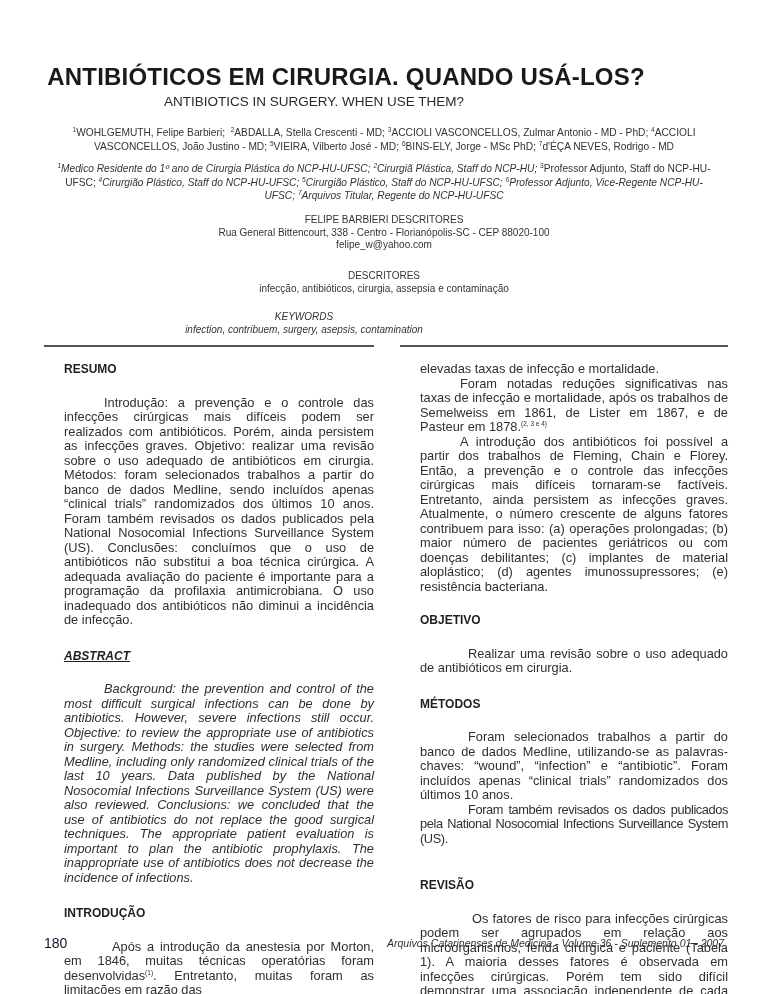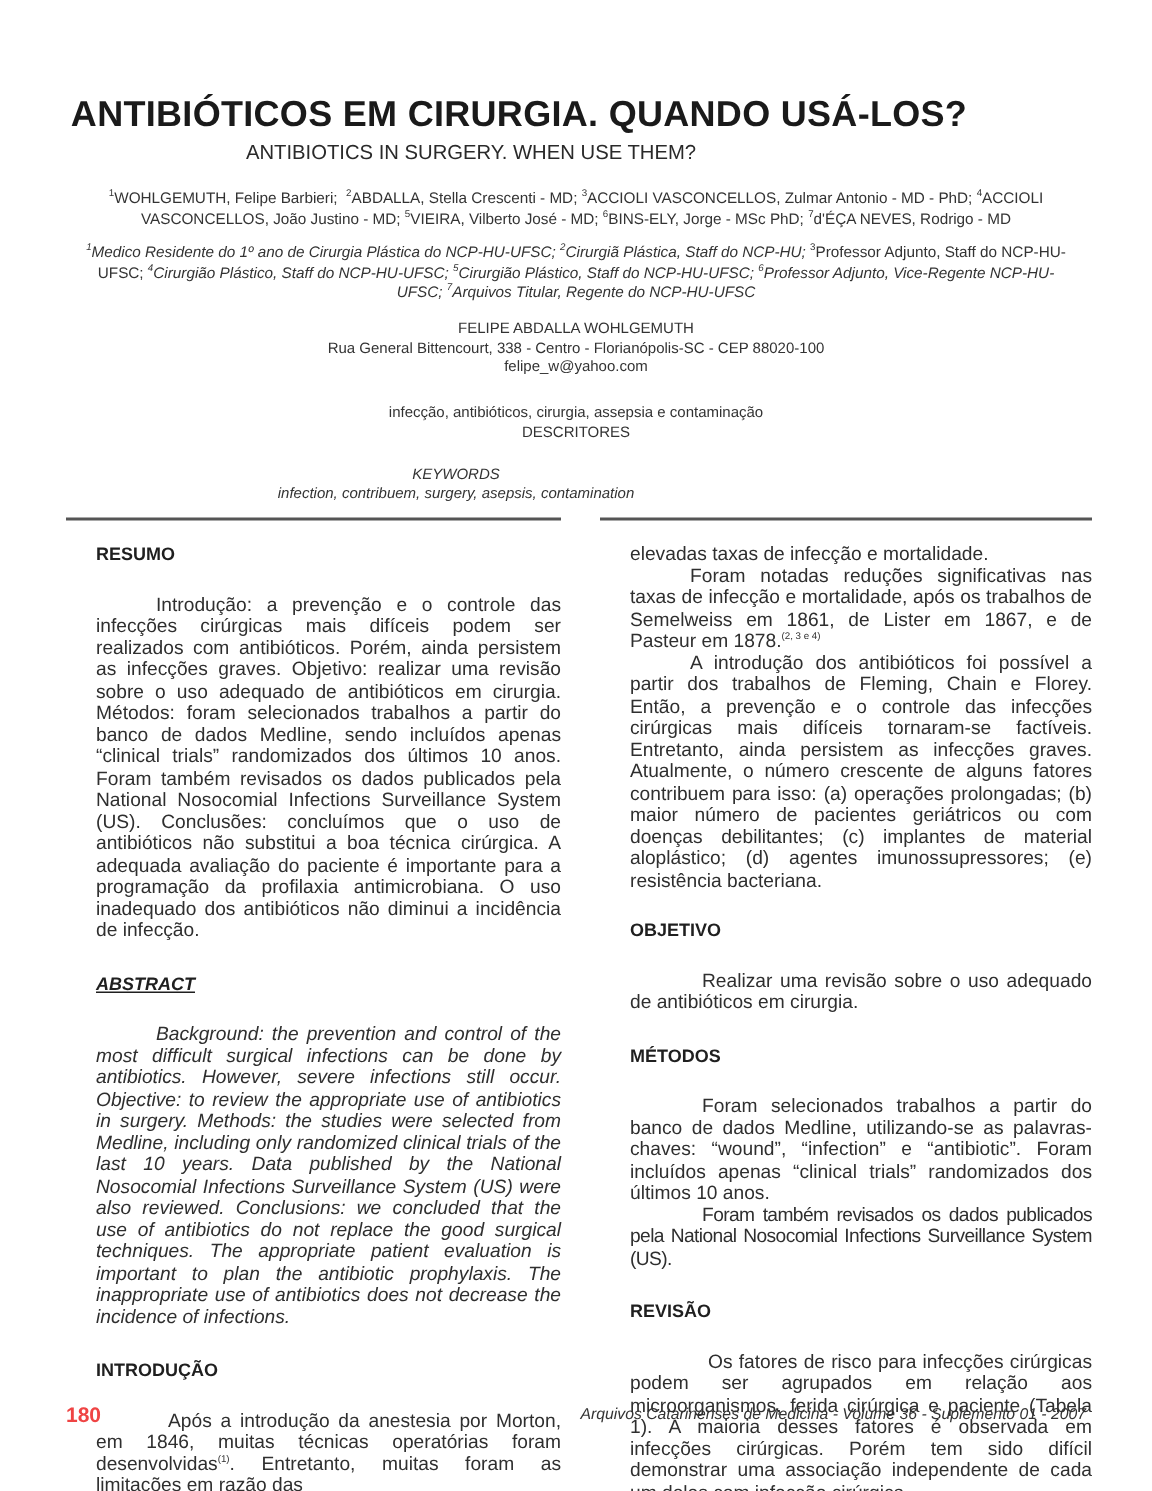--- a/index.html
+++ b/index.html
@@ -15,21 +15,21 @@
   .kw { position: absolute; left: 0; width: 608px; top: 311px; font-size: 10px; line-height: 12.5px; text-align: center; color: #333; font-style: italic; }
   .rule { position: absolute; top: 345px; height: 2px; background: #555; }
   .col { position: absolute; font-size: 12.8px; line-height: 14.5px; color: #2f2f2f; }
   .col p { margin: 0; text-align: justify; padding-left: 20px; }
   .indent { text-indent: 40px; }
   .indent2 { text-indent: 48px; }
   .h { font-weight: bold; font-size: 12px; color: #1f1f1f; margin: 0; }
   .hi { font-style: italic; text-decoration: underline; }
   .abs { font-style: italic; }
   .tight { letter-spacing: -0.4px; }
-  .pagenum { position: absolute; left: 44px; top: 935px; font-size: 14px; font-weight: bold; color: #ef4444; }
+  .pagenum { position: absolute; left: 44px; top: 935px; font-size: 14px; font-weight: normal; color: #0f172a; }
   .journal { position: absolute; right: 44px; top: 937px; font-size: 10.5px; font-style: italic; color: #333; }
 </style>
 </head>
 <body>
 
 <div class="title">ANTIBIÓTICOS EM CIRURGIA. QUANDO USÁ-LOS?</div>
 <div class="subtitle">ANTIBIOTICS IN SURGERY. WHEN USE THEM?</div>
 
 <div class="authors">
   <span><sup>1</sup><span>WOHLGEMUTH, Felipe Barbieri;</span></span>&nbsp;
@@ -45,28 +45,28 @@
   <span><sup>1</sup><span>Medico Residente do 1º ano de Cirurgia Plástica do NCP-HU-UFSC;</span></span>
   <span><sup>2</sup><span>Cirurgiã Plástica, Staff do NCP-HU;</span></span>
   <span class="roman"><sup>3</sup><span>Professor Adjunto, Staff do NCP-HU-UFSC;</span></span>
   <span><sup>4</sup><span>Cirurgião Plástico, Staff do NCP-HU-UFSC;</span></span>
   <span><sup>5</sup><span>Cirurgião Plástico, Staff do NCP-HU-UFSC;</span></span>
   <span><sup>6</sup><span>Professor Adjunto, Vice-Regente NCP-HU-UFSC;</span></span>
   <span><sup>7</sup><span>Arquivos Titular, Regente do NCP-HU-UFSC</span></span>
 </div>
 
 <div class="contact">
-  <div>FELIPE ABDALLA WOHLGEMUTH</div>
+  <div>FELIPE BARBIERI DESCRITORES</div>
   <div>Rua General Bittencourt, 338 - Centro - Florianópolis-SC - CEP 88020-100</div>
   <div>felipe_w@yahoo.com</div>
 </div>
 
 <div class="descr">
+  <div>DESCRITORES</div>
   <div>infecção, antibióticos, cirurgia, assepsia e contaminação</div>
-  <div>DESCRITORES</div>
 </div>
 
 <div class="kw">
   <div>KEYWORDS</div>
   <div>infection, contribuem, surgery, asepsis, contamination</div>
 </div>
 
 <div class="rule" style="left:44px; width:330px;"></div>
 <div class="rule" style="left:400px; width:328px;"></div>
 
@@ -86,19 +86,19 @@
   <p class="indent"><span>Foram notadas reduções significativas nas taxas de infecção e mortalidade, após os trabalhos de Semelweiss em 1861, de Lister em 1867, e de Pasteur em 1878.</span><sup>(2, 3 e 4)</sup></p>
   <p class="indent">A introdução dos antibióticos foi possível a partir dos trabalhos de Fleming, Chain e Florey. Então, a prevenção e o controle das infecções cirúrgicas mais difíceis tornaram-se factíveis. Entretanto, ainda persistem as infecções graves. Atualmente, o número crescente de alguns fatores contribuem para isso: (a) operações prolongadas; (b) maior número de pacientes geriátricos ou com doenças debilitantes; (c) implantes de material aloplástico; (d) agentes imunossupressores; (e) resistência bacteriana.</p>
 
   <p class="h" style="margin-top:19px;">OBJETIVO</p>
   <p class="indent2" style="margin-top:19px;">Realizar uma revisão sobre o uso adequado de antibióticos em cirurgia.</p>
 
   <p class="h" style="margin-top:21px;">MÉTODOS</p>
   <p class="indent2" style="margin-top:19px;">Foram selecionados trabalhos a partir do banco de dados Medline, utilizando-se as palavras-chaves: “wound”, “infection” e “antibiotic”. Foram incluídos apenas “clinical trials” randomizados dos últimos 10 anos.</p>
   <p class="indent2 tight">Foram também revisados os dados publicados pela National Nosocomial Infections Surveillance System (US).</p>
 
-  <p class="h" style="margin-top:21px;">REVISÃO</p>
+  <p class="h" style="margin-top:32px;">REVISÃO</p>
   <p class="indent2" style="margin-top:19px; text-indent:52px;">Os fatores de risco para infecções cirúrgicas podem ser agrupados em relação aos microorganismos, ferida cirúrgica e paciente (Tabela 1). A maioria desses fatores é observada em infecções cirúrgicas. Porém tem sido difícil demonstrar uma associação independente de cada um deles com infecção cirúrgica.</p>
   <p class="indent2" style="text-align:right;"><span>A contaminação bacteriana com menos de 10</span><sup>5</sup></p>
 </div>
 
 <div class="pagenum">180</div>
 <div class="journal">Arquivos Catarinenses de Medicina - Volume 36 - Suplemento 01 - 2007</div>
 
 </body></html>

